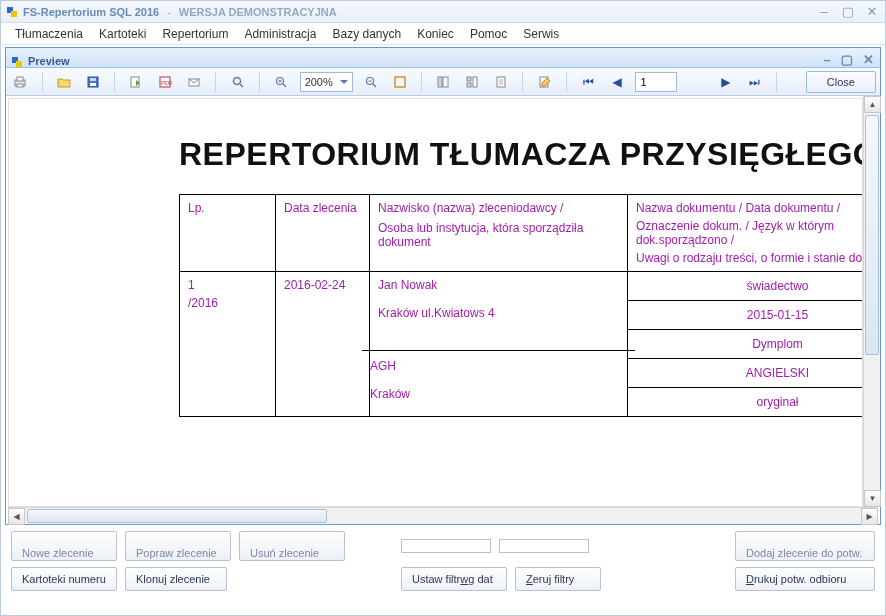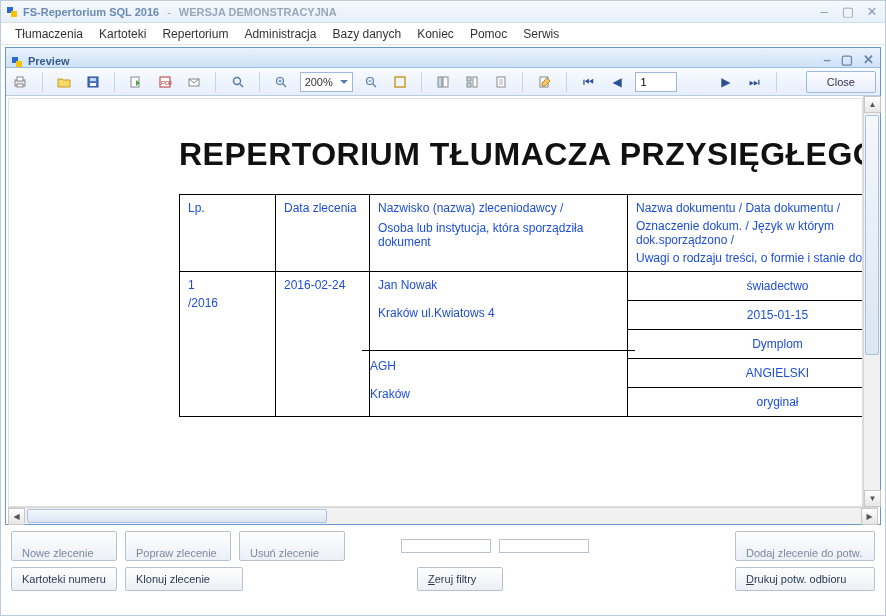--- a/index.html
+++ b/index.html
@@ -31,21 +31,21 @@
   .zoom-box { width: 56px; height: 20px; border: 1px solid #9db9db; background: #fff; font-size: 11px; padding: 0 4px; display: flex; align-items: center; cursor: pointer; position: relative; }
   .zoom-box::after { content: ""; position: absolute; right: 4px; top: 7px; border: 4px solid transparent; border-top-color: #5a7ca8; }
   .page-box { width: 42px; height: 20px; border: 1px solid #9db9db; background: #fff; font-size: 11px; padding: 0 4px; }
   .close-btn { height: 22px; padding: 0 20px; border: 1px solid #9db9db; background: linear-gradient(#fdfdff,#e8eefb); border-radius: 2px; cursor: pointer; font-size: 11px; color: #335; margin-left: 18px; }
 
   .preview-body { flex: 1; display: flex; position: relative; background: #fff; }
   .doc-scroll { flex: 1; overflow: hidden; position: relative; background: #fff; border: 1px solid #e0e0e0; margin: 2px 0 0 2px; }
   .doc-page { position: absolute; left: 10px; top: 8px; width: 1200px; background: #fff; padding: 30px 0 0 160px; }
   .doc-title { font: bold 32px/1.1 Arial, sans-serif; color: #111; letter-spacing: 0.5px; margin-bottom: 22px; white-space: nowrap; }
   .rep-table { border-collapse: collapse; }
-  .rep-table td, .rep-table th { border: 1px solid #000; font-size: 12px; color: #1d4ed8; vertical-align: top; padding: 6px 8px; text-align: left; font-weight: normal; }
+  .rep-table td, .rep-table th { border: 1px solid #000; font-size: 12px; color: #a21caf; vertical-align: top; padding: 6px 8px; text-align: left; font-weight: normal; }
   .rep-table .col-lp { width: 96px; }
   .rep-table .col-date { width: 94px; }
   .rep-table .col-name { width: 258px; }
   .rep-table .col-doc { width: 300px; }
   .inner-stack { border-collapse: collapse; width: 100%; }
   .inner-stack td { border: 0; border-bottom: 1px solid #000; text-align: center; padding: 7px 4px; font-size: 12px; }
   .inner-stack tr:last-child td { border-bottom: 0; }
   .name-cell div { margin-bottom: 14px; }
   .name-cell .subbox { border-top: 1px solid #000; margin: 8px -8px 0 -8px; padding: 8px 8px 0 8px; }
 
@@ -305,22 +305,27 @@
       <div class="btn cut-top" style="width:106px">Popraw zlecenie</div>
       <div class="btn cut-top" style="width:106px">Usuń zlecenie</div>
       <div style="width:40px"></div>
       <div class="date-box"></div>
       <div class="date-box"></div>
       <div class="spacer"></div>
       <div class="btn cut-top" style="width:140px">Dodaj zlecenie do potw.</div>
     </div>
     <div class="btn-row">
       <div class="btn" style="width:106px">Kartoteki numeru</div>
-      <div class="btn" style="width:118px">Klonuj zlecenie</div>
+      <div class="btn" style="width:102px">Klonuj zlecenie</div>
       <div style="width:158px"></div>
+      <div class="btn" style="width:106px">
+          <span>Ustaw filtr </span>
+          <u class="ak">w</u>
+          <span>g dat</span>
+        </div>
       <div class="btn" style="width:86px">
           <u class="ak">Z</u>
           <span>eruj filtry</span>
         </div>
       <div class="spacer"></div>
       <div class="btn" style="width:140px">
           <u class="ak">D</u>
           <span>rukuj potw. odbioru</span>
         </div>
     </div>

